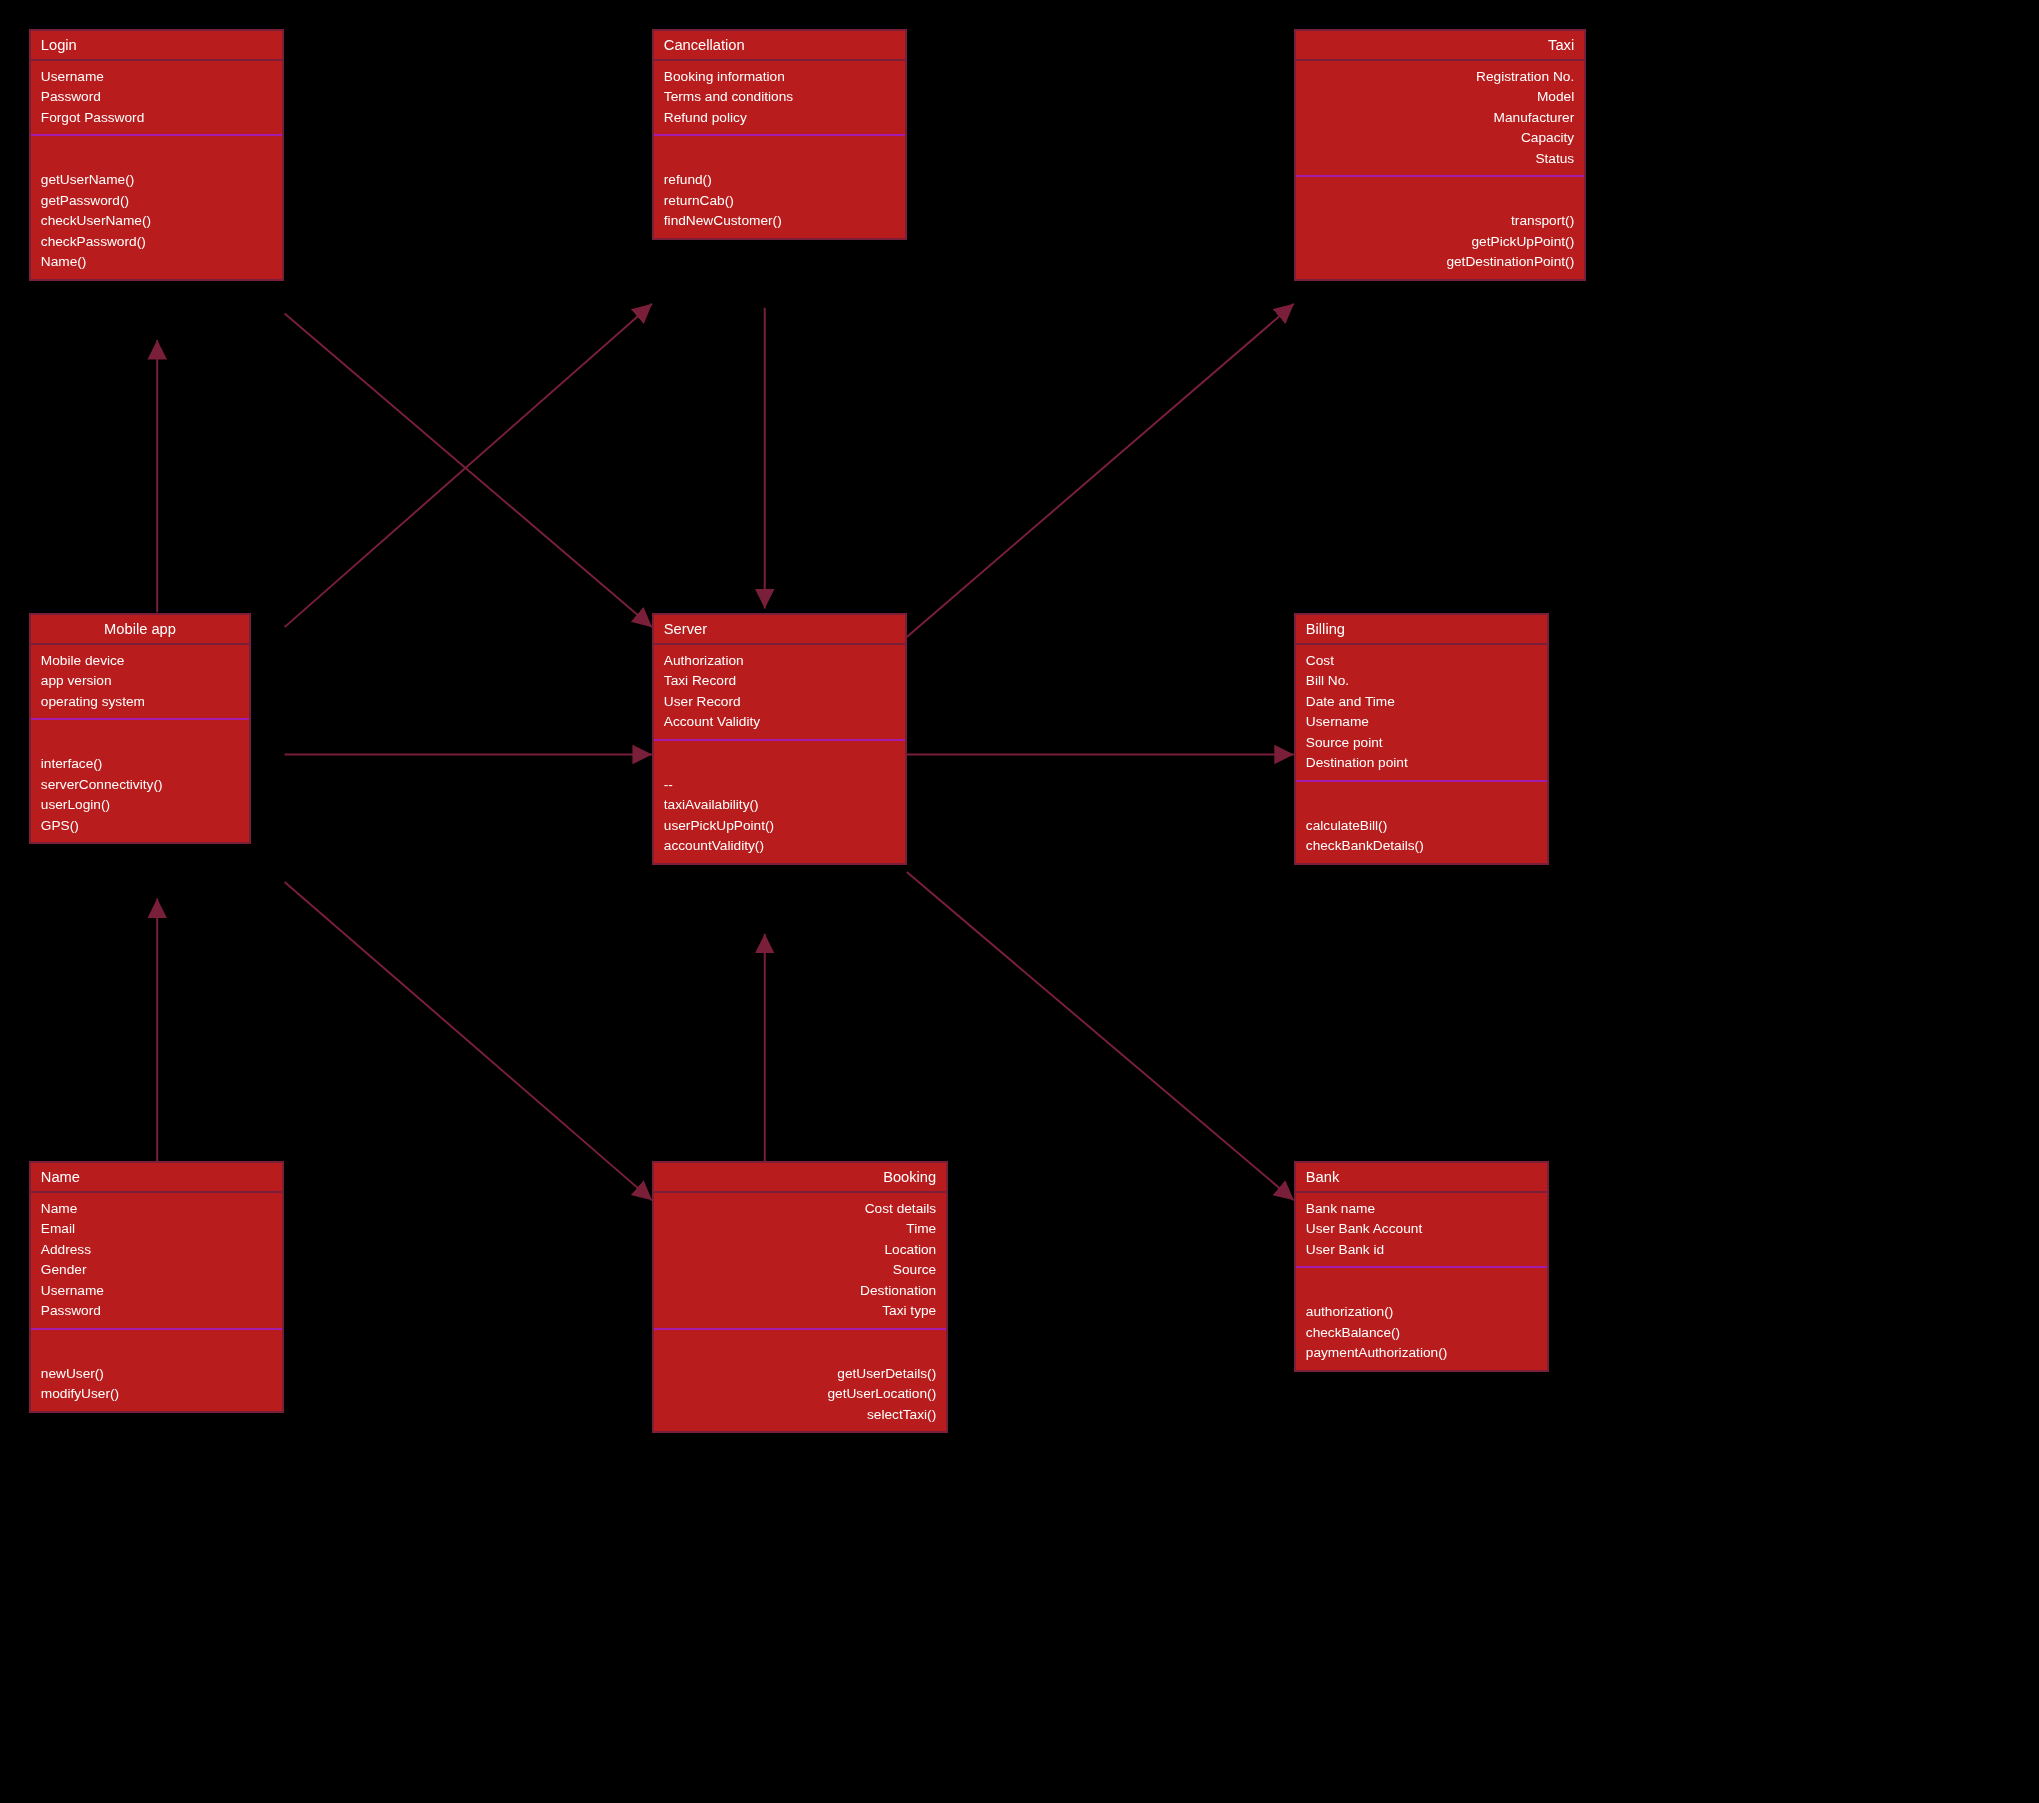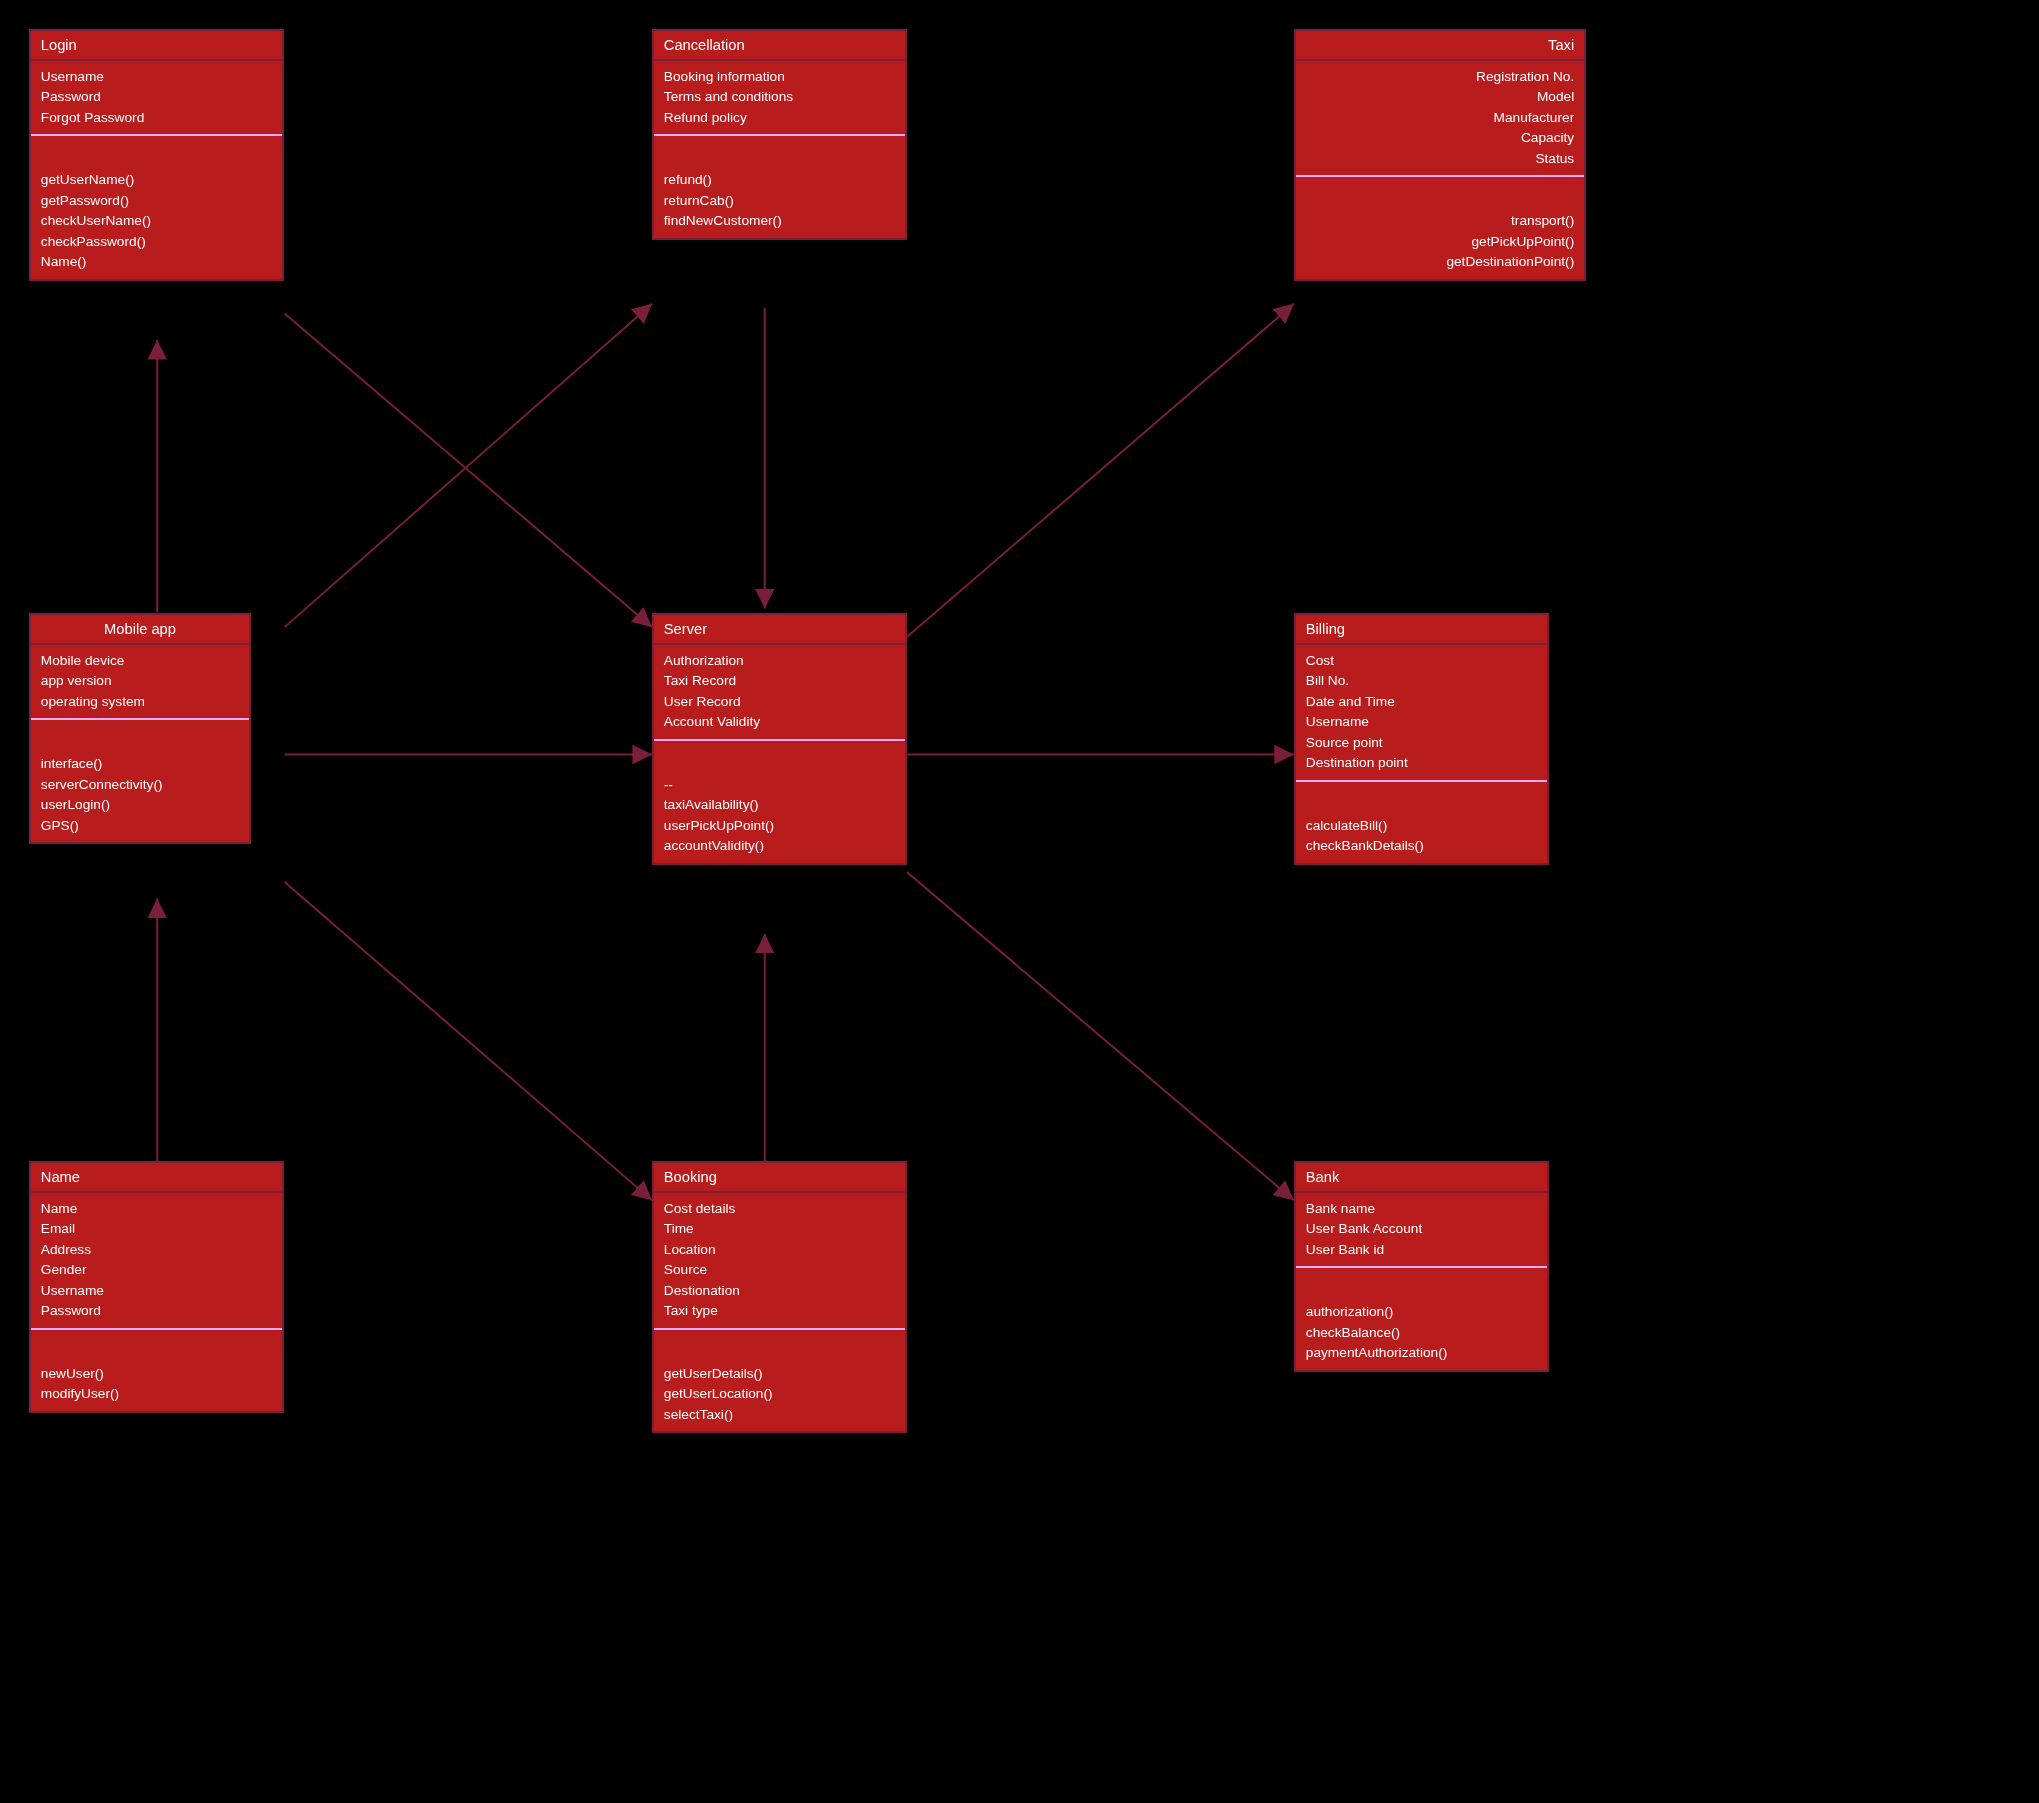--- a/index.html
+++ b/index.html
@@ -19,21 +19,21 @@
     border: 2px solid #7a1f3a;
     box-sizing: border-box;
   }
   .class-title {
     padding: 5.9px 9.8px;
     border-bottom: 2px solid #7a1f3a;
     font-size: 14.7px;
   }
   .class-section {
     padding: 5.9px 9.8px;
-    border-bottom: 2px solid #f0abfc;
+    border-bottom: 2px solid #a21caf;
     line-height: 1.5;
   }
   .class-section:last-child {
     border-bottom: none;
     margin-top: 28px;
   }
   .class-section div {
     white-space: nowrap;
   }
   svg.connectors {
@@ -180,21 +180,21 @@
     <div>Gender</div>
     <div>Username</div>
     <div>Password</div>
   </div>
   <div class="class-section">
     <div>newUser()</div>
     <div>modifyUser()</div>
   </div>
 </div>
 
-<div class="class-box" style="left:652px; top:1161px; width:255px;">
+<div class="class-box" style="left:652px; top:1161px; width:296px;text-align:right;">
   <div class="class-title">Booking</div>
   <div class="class-section">
     <div>Cost details</div>
     <div>Time</div>
     <div>Location</div>
     <div>Source</div>
     <div>Destionation</div>
     <div>Taxi type</div>
   </div>
   <div class="class-section">

